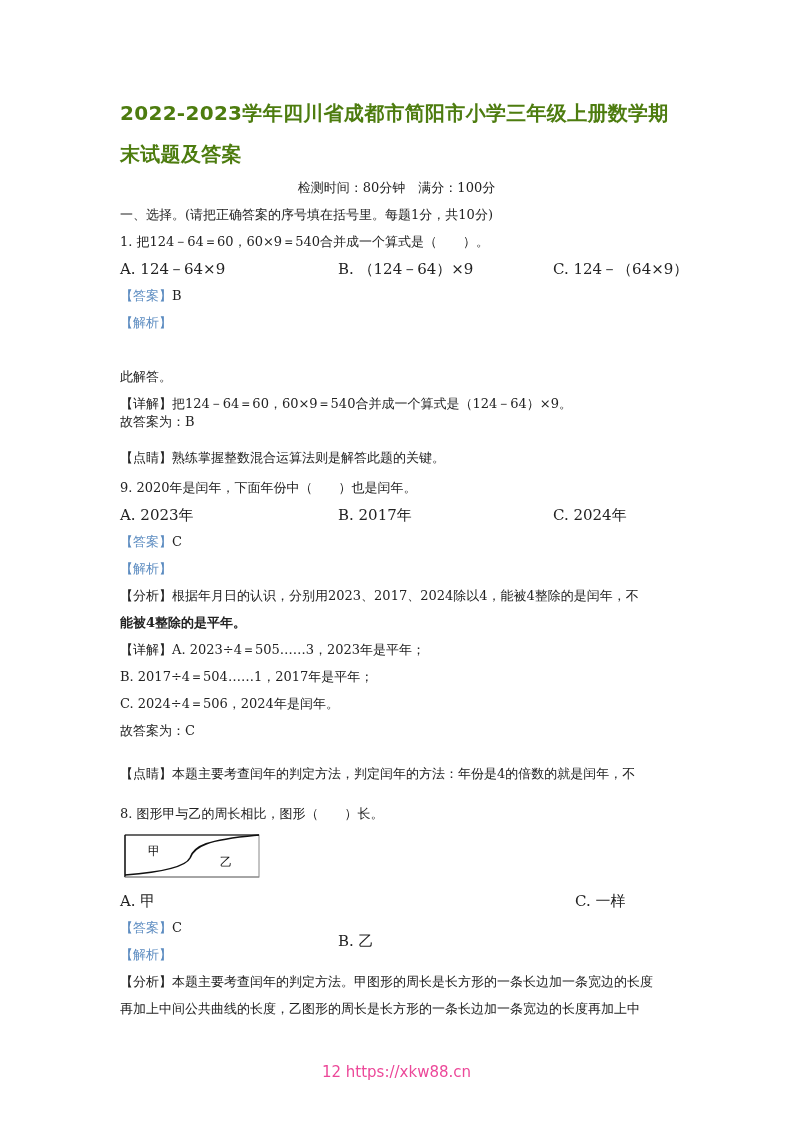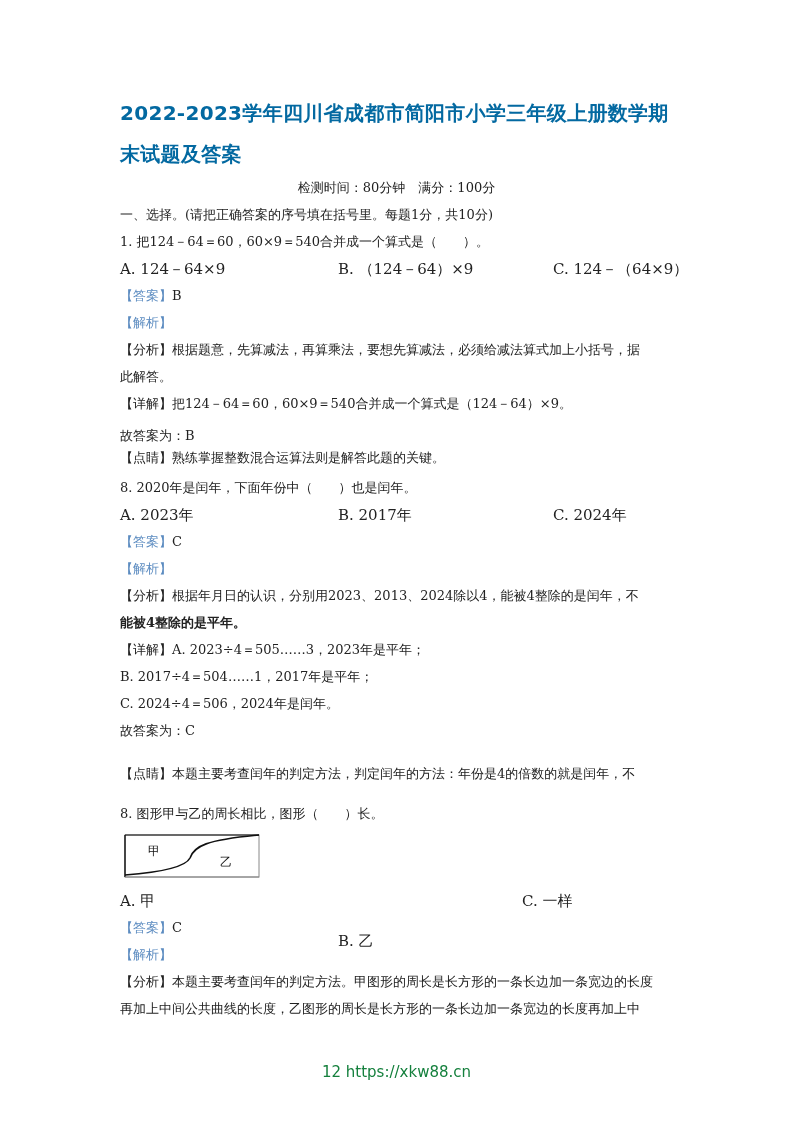--- a/index.html
+++ b/index.html
@@ -1,28 +1,28 @@
 <!DOCTYPE html>
 <html><head>
 <meta charset="utf-8">
 <style>
   html, body { margin: 0; padding: 0; background: #ffffff; }
   body { width: 793px; height: 1122px; position: relative; overflow: hidden;
          font-family: "DejaVu Serif", "Liberation Serif", serif; color: #1a1a1a; }
   .page { position: absolute; left: 0; top: 0; width: 793px; height: 1122px; }
   .title { position: absolute; left: 120px; width: 560px; font-family: "DejaVu Sans", "Liberation Sans", sans-serif;
-           font-weight: bold; font-size: 20px; letter-spacing: 0.3px; color: #0369a1; white-space: nowrap; }
+           font-weight: bold; font-size: 20px; letter-spacing: 0.3px; color: #4d7c0f; white-space: nowrap; }
   .line { position: absolute; left: 120px; font-size: 13px; line-height: 16px; white-space: nowrap; color: #222; }
   .center { left: 0; width: 793px; text-align: center; }
   .opt { position: absolute; font-size: 15px; line-height: 16px; white-space: nowrap; color: #222; }
   .blue { color: #5b8bc0; }
   .bk { font-family: "DejaVu Sans", "Liberation Sans", sans-serif; }
   .figure { position: absolute; left: 124px; top: 834px; width: 136px; height: 44px; }
   .footer { position: absolute; left: 0; width: 793px; top: 1063px; text-align: center;
-            font-family: "DejaVu Sans", "Liberation Sans", sans-serif; font-size: 15px; color: #15803d; }
+            font-family: "DejaVu Sans", "Liberation Sans", sans-serif; font-size: 15px; color: #ec4899; }
 </style>
 </head>
 <body>
 
 <div class="page">
 
   <div class="title" style="top:100px;">2022-2023学年四川省成都市简阳市小学三年级上册数学期</div>
   <div class="title" style="top:141px;">末试题及答案</div>
 
   <div class="line center" style="top:180px;">检测时间：80分钟　满分：100分</div>
@@ -32,45 +32,42 @@
   <div class="opt" style="left:120px; top:261px;">A. 124－64×9</div>
   <div class="opt" style="left:338px; top:261px;">B. （124－64）×9</div>
   <div class="opt" style="left:553px; top:261px;">C. 124－（64×9）</div>
 
   <div class="line" style="top:288px;">
     <span class="blue bk">【答案】</span><span>B</span>
   </div>
   <div class="line" style="top:315px;">
     <span class="blue bk">【解析】</span>
   </div>
-  <div class="line" style="top:342px;">
-    <span class="bk">【分析】</span><span>根据题意，先算减法，再算乘法，要想先算减法，必须给减法算式加上小括号，据</span>
-  </div>
   <div class="line" style="top:369px;">此解答。</div>
   <div class="line" style="top:396px;">
     <span class="bk">【详解】</span><span>把124－64＝60，60×9＝540合并成一个算式是（124－64）×9。</span>
   </div>
-  <div class="line" style="top:428px;">故答案为：B</div>
+  <div class="line" style="top:414px;">故答案为：B</div>
   <div class="line" style="top:450px;">
     <span class="bk">【点睛】</span><span>熟练掌握整数混合运算法则是解答此题的关键。</span>
   </div>
 
-  <div class="line" style="top:480px;">8. 2020年是闰年，下面年份中（　　）也是闰年。</div>
+  <div class="line" style="top:480px;">9. 2020年是闰年，下面年份中（　　）也是闰年。</div>
   <div class="opt" style="left:120px; top:507px;">A. 2023年</div>
   <div class="opt" style="left:338px; top:507px;">B. 2017年</div>
   <div class="opt" style="left:553px; top:507px;">C. 2024年</div>
 
   <div class="line" style="top:534px;">
     <span class="blue bk">【答案】</span><span>C</span>
   </div>
   <div class="line" style="top:561px;">
     <span class="blue bk">【解析】</span>
   </div>
   <div class="line" style="top:588px;">
-    <span class="bk">【分析】</span><span>根据年月日的认识，分别用2023、2013、2024除以4，能被4整除的是闰年，不</span>
+    <span class="bk">【分析】</span><span>根据年月日的认识，分别用2023、2017、2024除以4，能被4整除的是闰年，不</span>
   </div>
   <div class="line" style="top:615px;font-weight:bold;">能被4整除的是平年。</div>
   <div class="line" style="top:642px;">
     <span class="bk">【详解】</span><span>A. 2023÷4＝505……3，2023年是平年；</span>
   </div>
   <div class="line" style="top:669px;">B. 2017÷4＝504……1，2017年是平年；</div>
   <div class="line" style="top:696px;">C. 2024÷4＝506，2024年是闰年。</div>
   <div class="line" style="top:723px;">故答案为：C</div>
   <div class="line" style="top:766px;">
     <span class="bk">【点睛】</span><span>本题主要考查闰年的判定方法，判定闰年的方法：年份是4的倍数的就是闰年，不</span>
@@ -85,21 +82,21 @@
       <line x1="1" y1="43" x2="135" y2="43" stroke="#888" stroke-width="1"></line>
       <line x1="1" y1="1" x2="135" y2="1" stroke="#111" stroke-width="1.2"></line>
       <path d="M1,41 C40,38 62,32 66,24 C70,12 82,6 135,1" fill="none" stroke="#111" stroke-width="1.6"></path>
       <text x="24" y="21" font-size="12" fill="#111" font-family="DejaVu Sans, sans-serif">甲</text>
       <text x="96" y="32" font-size="12" fill="#111" font-family="DejaVu Sans, sans-serif">乙</text>
     </svg>
   </div>
 
   <div class="opt" style="left:120px; top:893px;">A. 甲</div>
   <div class="opt" style="left:338px; top:893px;margin-top:40px;">B. 乙</div>
-  <div class="opt" style="left:522px; top:893px;">C. 一样</div>
+  <div class="opt" style="left:575px; top:893px;">C. 一样</div>
 
   <div class="line" style="top:920px;">
     <span class="blue bk">【答案】</span><span>C</span>
   </div>
   <div class="line" style="top:947px;">
     <span class="blue bk">【解析】</span>
   </div>
   <div class="line" style="top:974px;">
     <span class="bk">【分析】</span><span>本题主要考查闰年的判定方法。甲图形的周长是长方形的一条长边加一条宽边的长度</span>
   </div>

